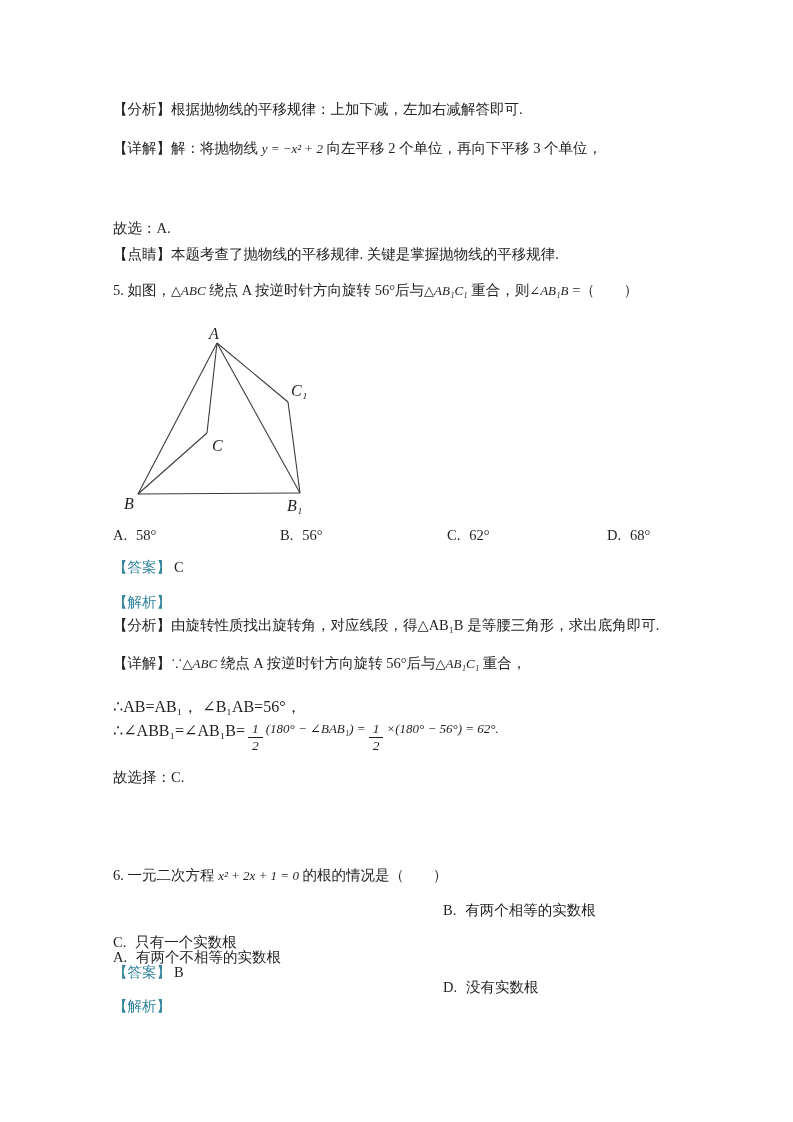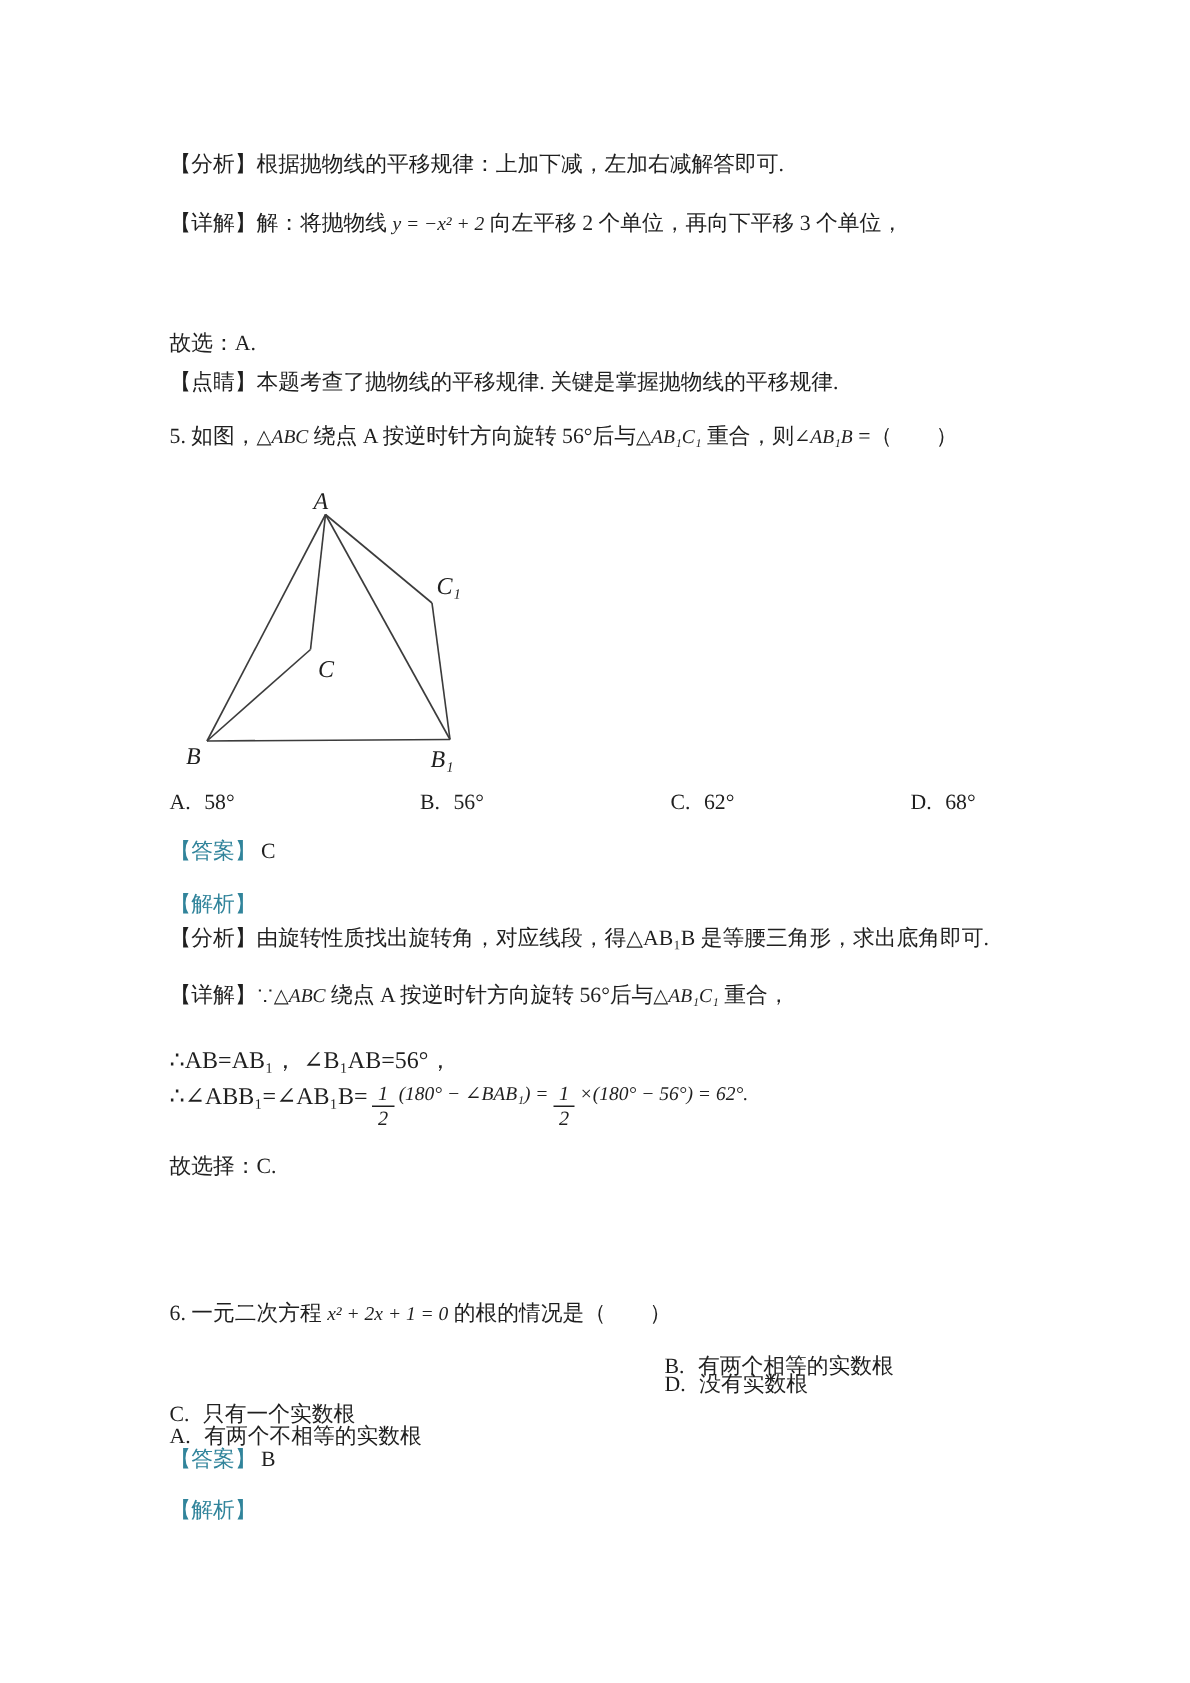--- a/index.html
+++ b/index.html
@@ -101,21 +101,21 @@
 
   <span class="abs choice" style="left:113px; top:948px">
     <span class="c-label">A.</span><span>有两个不相等的实数根</span>
   </span>
   <span class="abs choice" style="left:443px; top:901px">
     <span class="c-label">B.</span><span>有两个相等的实数根</span>
   </span>
   <span class="abs choice" style="left:113px; top:933px">
     <span class="c-label">C.</span><span>只有一个实数根</span>
   </span>
-  <span class="abs choice" style="left:443px; top:913px">
+  <span class="abs choice" style="left:443px; top:978px">
     <span class="c-label">D.</span><span>没有实数根</span>
   </span>
 
   <p class="abs para" style="top:963px">
     <span class="marker">【答案】</span><span class="ans">B</span>
   </p>
   <p class="abs para" style="top:997px">
     <span class="marker">【解析】</span>
   </p>
 

